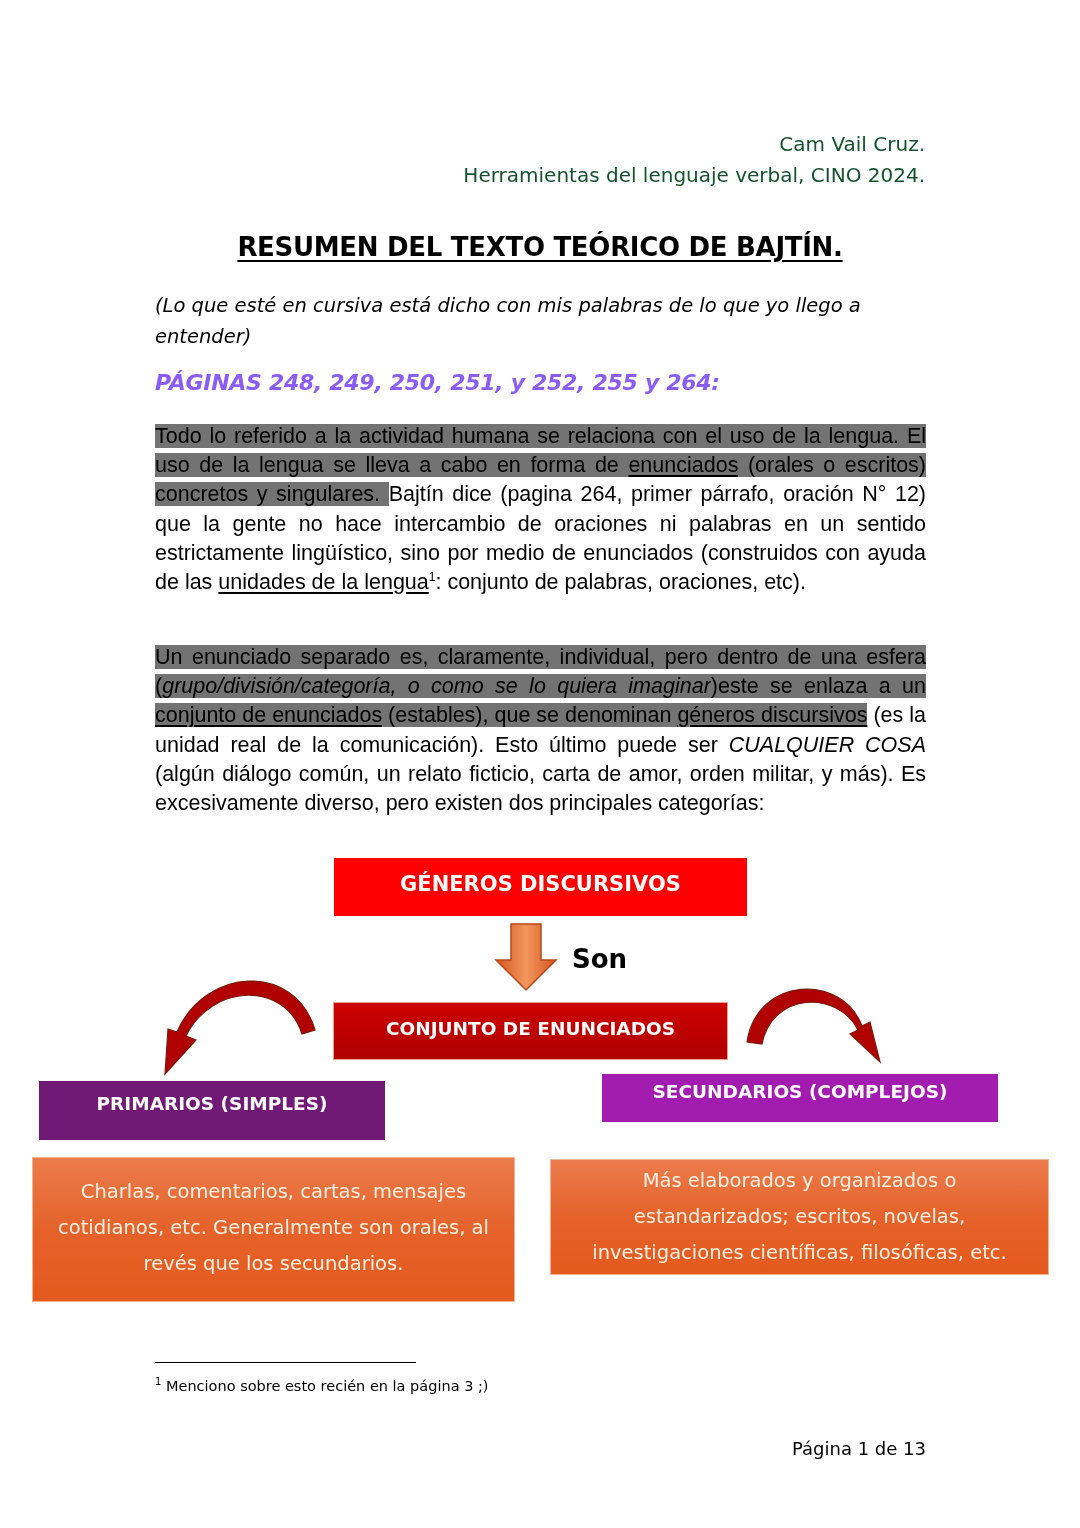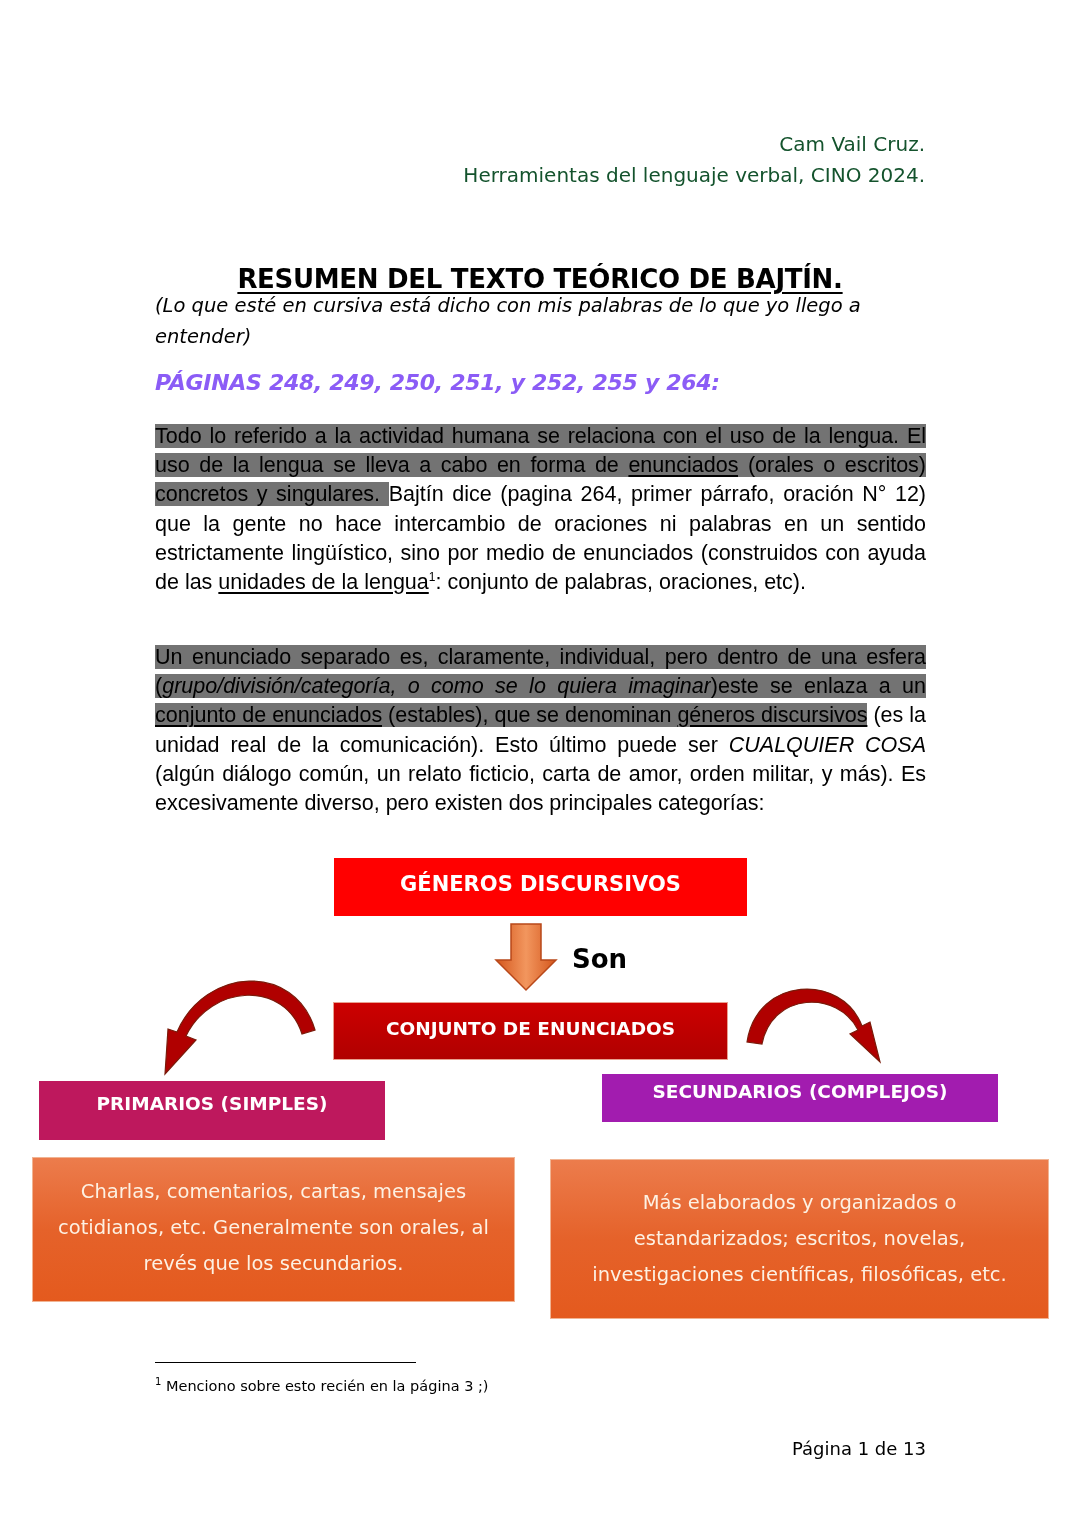--- a/index.html
+++ b/index.html
@@ -1,34 +1,34 @@
 <!DOCTYPE html>
 <html><head>
 <meta charset="utf-8">
 <style>
   html, body { margin: 0; padding: 0; background: #ffffff; }
   body { width: 1080px; height: 1528px; position: relative; overflow: hidden; font-family: "Liberation Sans", sans-serif; color: #000; }
   .abs { position: absolute; }
   .header-line { right: 155px; text-align: right; color: #14532d; font-family: "DejaVu Sans", sans-serif; font-size: 20px; white-space: nowrap; }
-  .title { left: 0; width: 1080px; top: 232px; text-align: center; font-family: "DejaVu Sans", sans-serif; font-weight: bold; font-size: 26px; text-decoration: underline; text-underline-offset: 4px; letter-spacing: -0.3px; margin-top: 32px; }
+  .title { left: 0; width: 1080px; top: 232px; text-align: center; font-family: "DejaVu Sans", sans-serif; font-weight: bold; font-size: 26px; text-decoration: underline; text-underline-offset: 4px; letter-spacing: -0.3px; }
   .note { left: 155px; width: 775px; top: 290px; font-family: "DejaVu Sans", sans-serif; font-style: italic; font-size: 19.5px; line-height: 31px; }
   .section { left: 155px; top: 370px; font-family: "DejaVu Sans", sans-serif; font-style: italic; font-weight: bold; font-size: 22px; color: #8b5cf6; letter-spacing: -0.3px; }
   .para { left: 155px; width: 771px; font-size: 21.5px; line-height: 29.2px; text-align: justify; text-align-last: left; }
   .hl { background: #737373; }
   .ul { text-decoration: underline; text-underline-offset: 3px; }
   sup { font-size: 12px; line-height: 0; }
   .box { display: flex; align-items: center; justify-content: center; color: #fff; font-family: "DejaVu Sans", sans-serif; font-weight: bold; text-align: center; box-sizing: border-box; }
   .box-generos { left: 334px; top: 858px; width: 413px; height: 58px; background: #ff0000; font-size: 21px; padding-bottom: 6px; }
   .box-conjunto { left: 333px; top: 1002px; width: 395px; height: 58px; background: linear-gradient(#cc0000, #b00000); border: 1px solid #e9a090; font-size: 18.5px; padding-bottom: 6px; }
   .son { left: 572px; top: 944px; font-family: "DejaVu Sans", sans-serif; font-weight: bold; font-size: 26px; }
-  .box-prim { left: 39px; top: 1081px; width: 346px; height: 59px; background: #be185d; font-size: 18.5px; padding-bottom: 14px; }
+  .box-prim { left: 39px; top: 1081px; width: 346px; height: 59px; background: #701a75; font-size: 18.5px; padding-bottom: 14px; }
   .box-sec { left: 602px; top: 1074px; width: 396px; height: 48px; background: #a21caf; font-size: 18.5px; padding-bottom: 14px; }
   .box-desc { background: linear-gradient(#ec7c4c, #e5622a 50%, #e45a1e); font-weight: normal; color: #fdf1e3; font-size: 19.5px; line-height: 36px; }
   .box-desc-prim { left: 32px; top: 1157px; width: 483px; height: 145px; border: 1px solid #f1b493; }
-  .box-desc-sec { left: 550px; top: 1159px; width: 499px; height: 160px; border: 1px solid #f1b493; text-align: center; }
+  .box-desc-sec { left: 550px; top: 1159px; width: 499px; height: 116px; border: 1px solid #f1b493; text-align: center; }
   .fn-rule { left: 155px; top: 1362px; width: 261px; height: 0; border-top: 1.5px solid #000; }
   .footnote { left: 155px; top: 1378px; font-family: "DejaVu Sans", sans-serif; font-size: 14.5px; }
   .pagenum { right: 154px; top: 1438px; font-family: "DejaVu Sans", sans-serif; font-size: 18px; }
 </style>
 </head>
 <body>
 
 <div class="abs header-line" style="top:132px">Cam Vail Cruz.</div>
 <div class="abs header-line" style="top:163px">Herramientas del lenguaje verbal, CINO 2024.</div>
 

